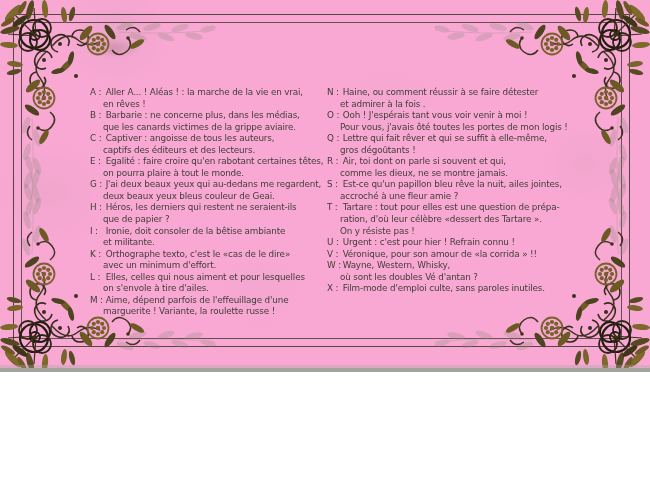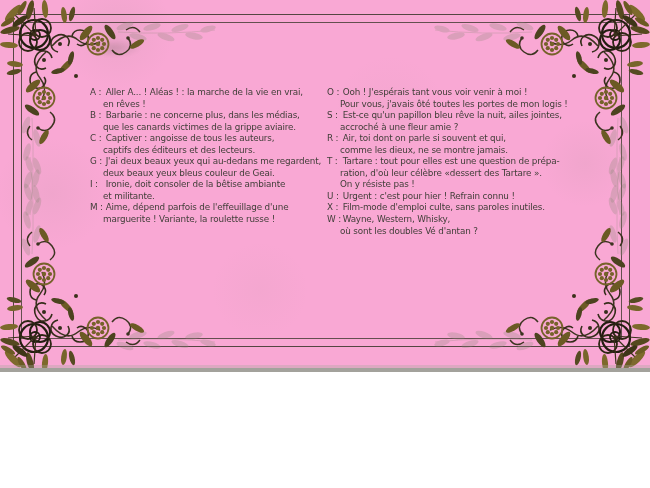--- a/index.html
+++ b/index.html
@@ -129,31 +129,38 @@
       <use href="#corner-orn"></use>
     </svg>
   <svg class="corner br" viewBox="0 0 240 240">
       <use href="#corner-orn"></use>
     </svg>
 
   <div class="col col-left" id="col-left">
       <div class="entry"><span class="prefix">A :</span> Aller A... ! Aléas ! :  la marche de la vie en vrai,<br>en rêves !</div>
       <div class="entry"><span class="prefix">B :</span> Barbarie : ne concerne plus, dans les médias,<br>que les canards victimes de la grippe aviaire.</div>
       <div class="entry"><span class="prefix">C :</span> Captiver : angoisse de tous les auteurs,<br>captifs des éditeurs et des lecteurs.</div>
+      <div class="entry"><span class="prefix">E :</span> Egalité : faire croire qu'en rabotant certaines têtes,<br>on pourra plaire à tout le monde.</div>
       <div class="entry"><span class="prefix">G :</span> J'ai deux beaux yeux  qui au-dedans me regardent,<br>deux beaux yeux bleus couleur de Geai.</div>
+      <div class="entry"><span class="prefix">H :</span> Héros, les derniers qui restent ne seraient-ils<br>que de papier ?</div>
       <div class="entry"><span class="prefix">I :</span> Ironie, doit consoler de la bêtise ambiante<br>et militante.</div>
+      <div class="entry"><span class="prefix">K :</span> Orthographe texto, c'est le «cas de le dire»<br>avec un minimum d'effort.</div>
+      <div class="entry"><span class="prefix">L :</span> Elles, celles qui nous aiment et pour lesquelles<br>on s'envole à tire d'ailes.</div>
       <div class="entry"><span class="prefix">M :</span> Aime, dépend parfois de l'effeuillage d'une<br>marguerite ! Variante, la roulette russe !</div>
     </div>
   <div class="col col-right" id="col-right">
+      <div class="entry"><span class="prefix">N :</span> Haine, ou comment réussir à se faire détester<br>et admirer à la fois .</div>
       <div class="entry"><span class="prefix">O :</span> Ooh ! J'espérais tant vous voir venir à moi !<br>Pour vous, j'avais ôté toutes les portes de mon logis !</div>
+      <div class="entry"><span class="prefix">Q :</span> Lettre qui fait rêver et qui se suffit à elle-même,<br>gros dégoûtants !</div>
+      <div class="entry"><span class="prefix">R :</span> Air, toi dont on parle si souvent et qui,<br>comme les dieux, ne se montre jamais.</div>
       <div class="entry"><span class="prefix">S :</span> Est-ce qu'un papillon bleu rêve la nuit, ailes jointes,<br>accroché à une fleur amie ?</div>
-      <div class="entry"><span class="prefix">R :</span> Air, toi dont on parle si souvent et qui,<br>comme les dieux, ne se montre jamais.</div>
       <div class="entry"><span class="prefix">T :</span> Tartare : tout pour elles est une question de prépa-<br>ration, d'où leur célèbre  «dessert des Tartare ».<br>On y résiste pas !</div>
       <div class="entry"><span class="prefix">U :</span> Urgent : c'est pour hier ! Refrain connu !</div>
+      <div class="entry"><span class="prefix">V :</span> Véronique, pour son amour de «la corrida » !!</div>
+      <div class="entry"><span class="prefix">W :</span> Wayne, Western, Whisky,<br>où sont les doubles Vé d'antan ?</div>
       <div class="entry"><span class="prefix">X :</span> Film-mode d'emploi culte, sans paroles inutiles.</div>
-      <div class="entry"><span class="prefix">W :</span> Wayne, Western, Whisky,<br>où sont les doubles Vé d'antan ?</div>
     </div>
 
   <div class="signature">Daniel BARDET</div>
 
   <div class="scan-edge-bottom2"></div>
   <div class="scan-edge-bottom"></div>
 </div>
 
 </body></html>

